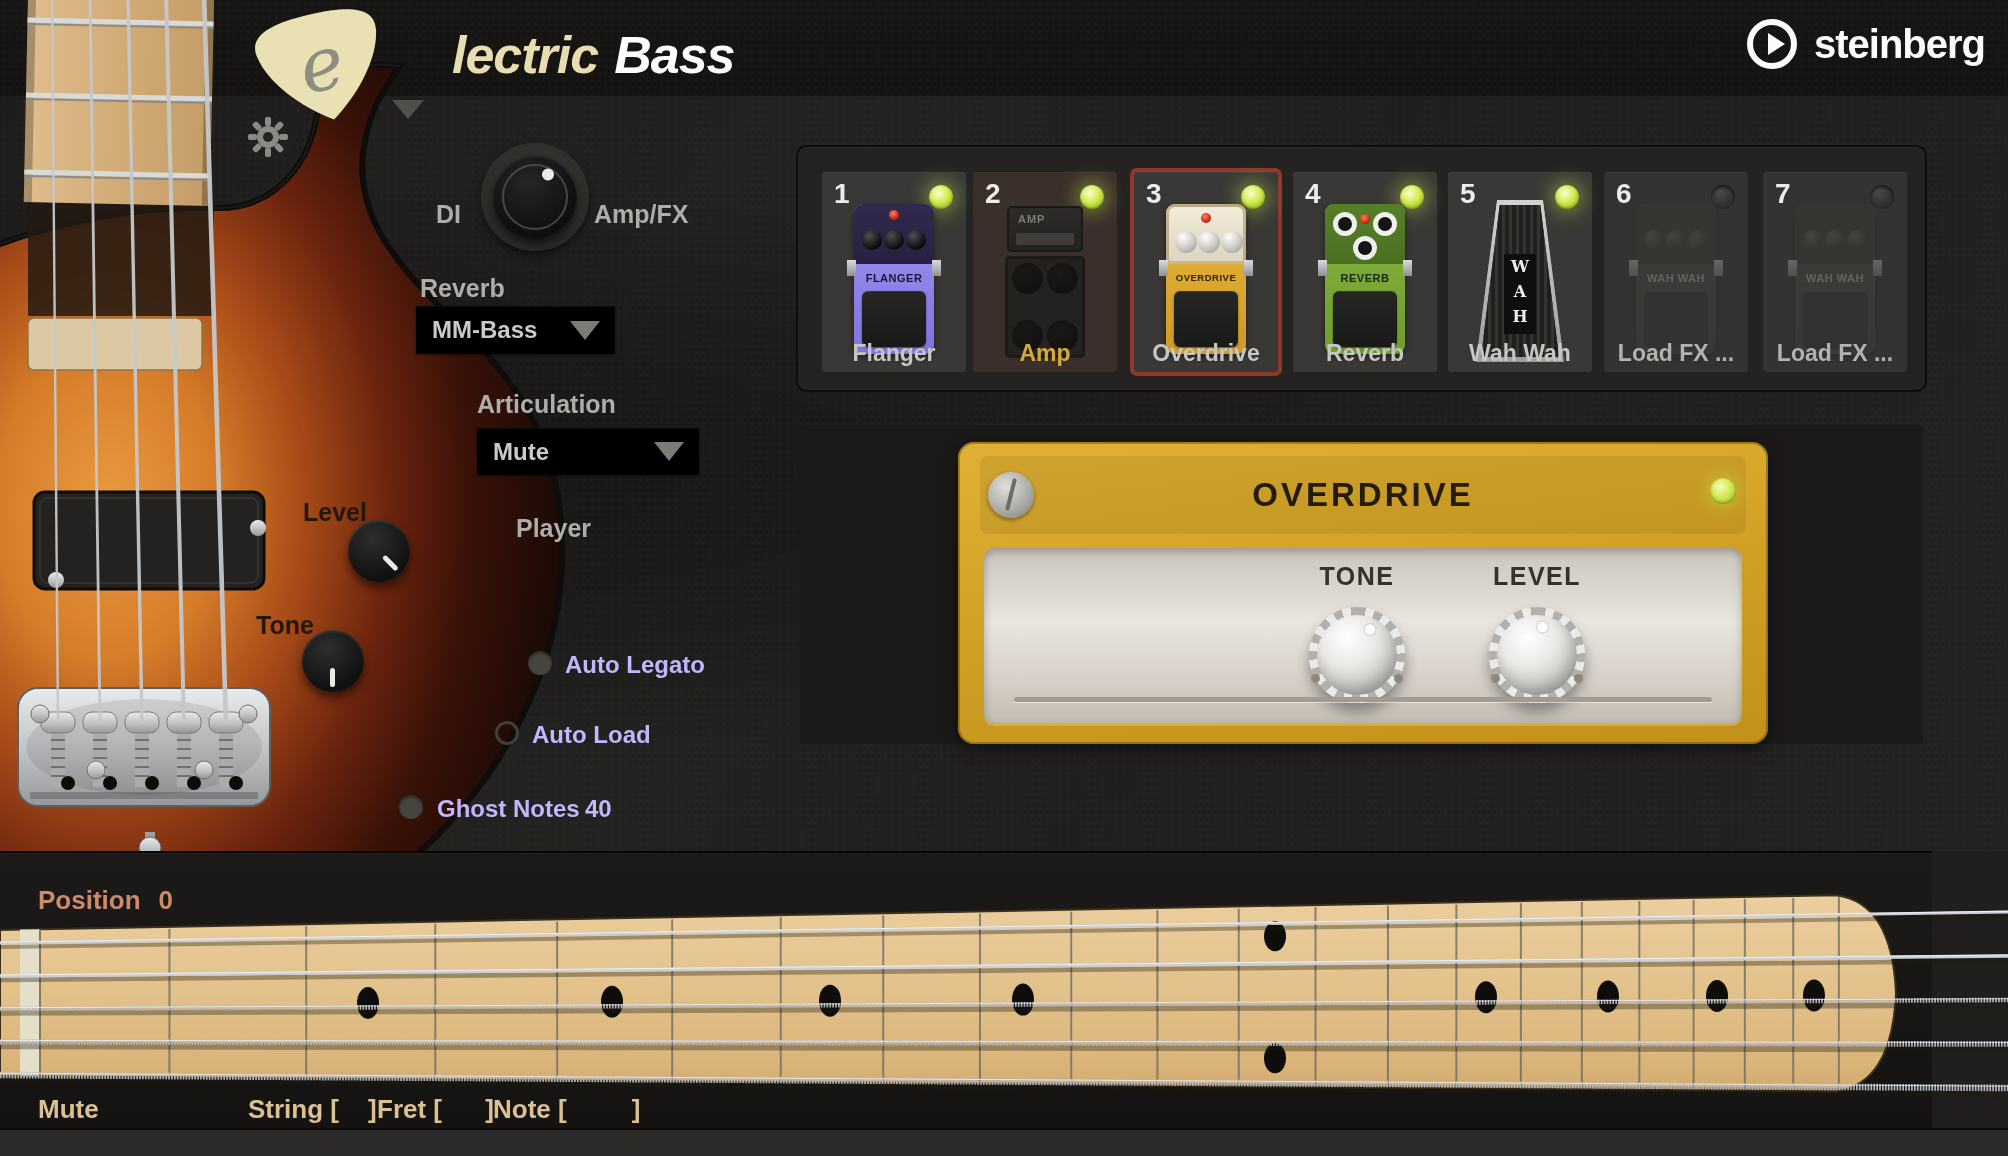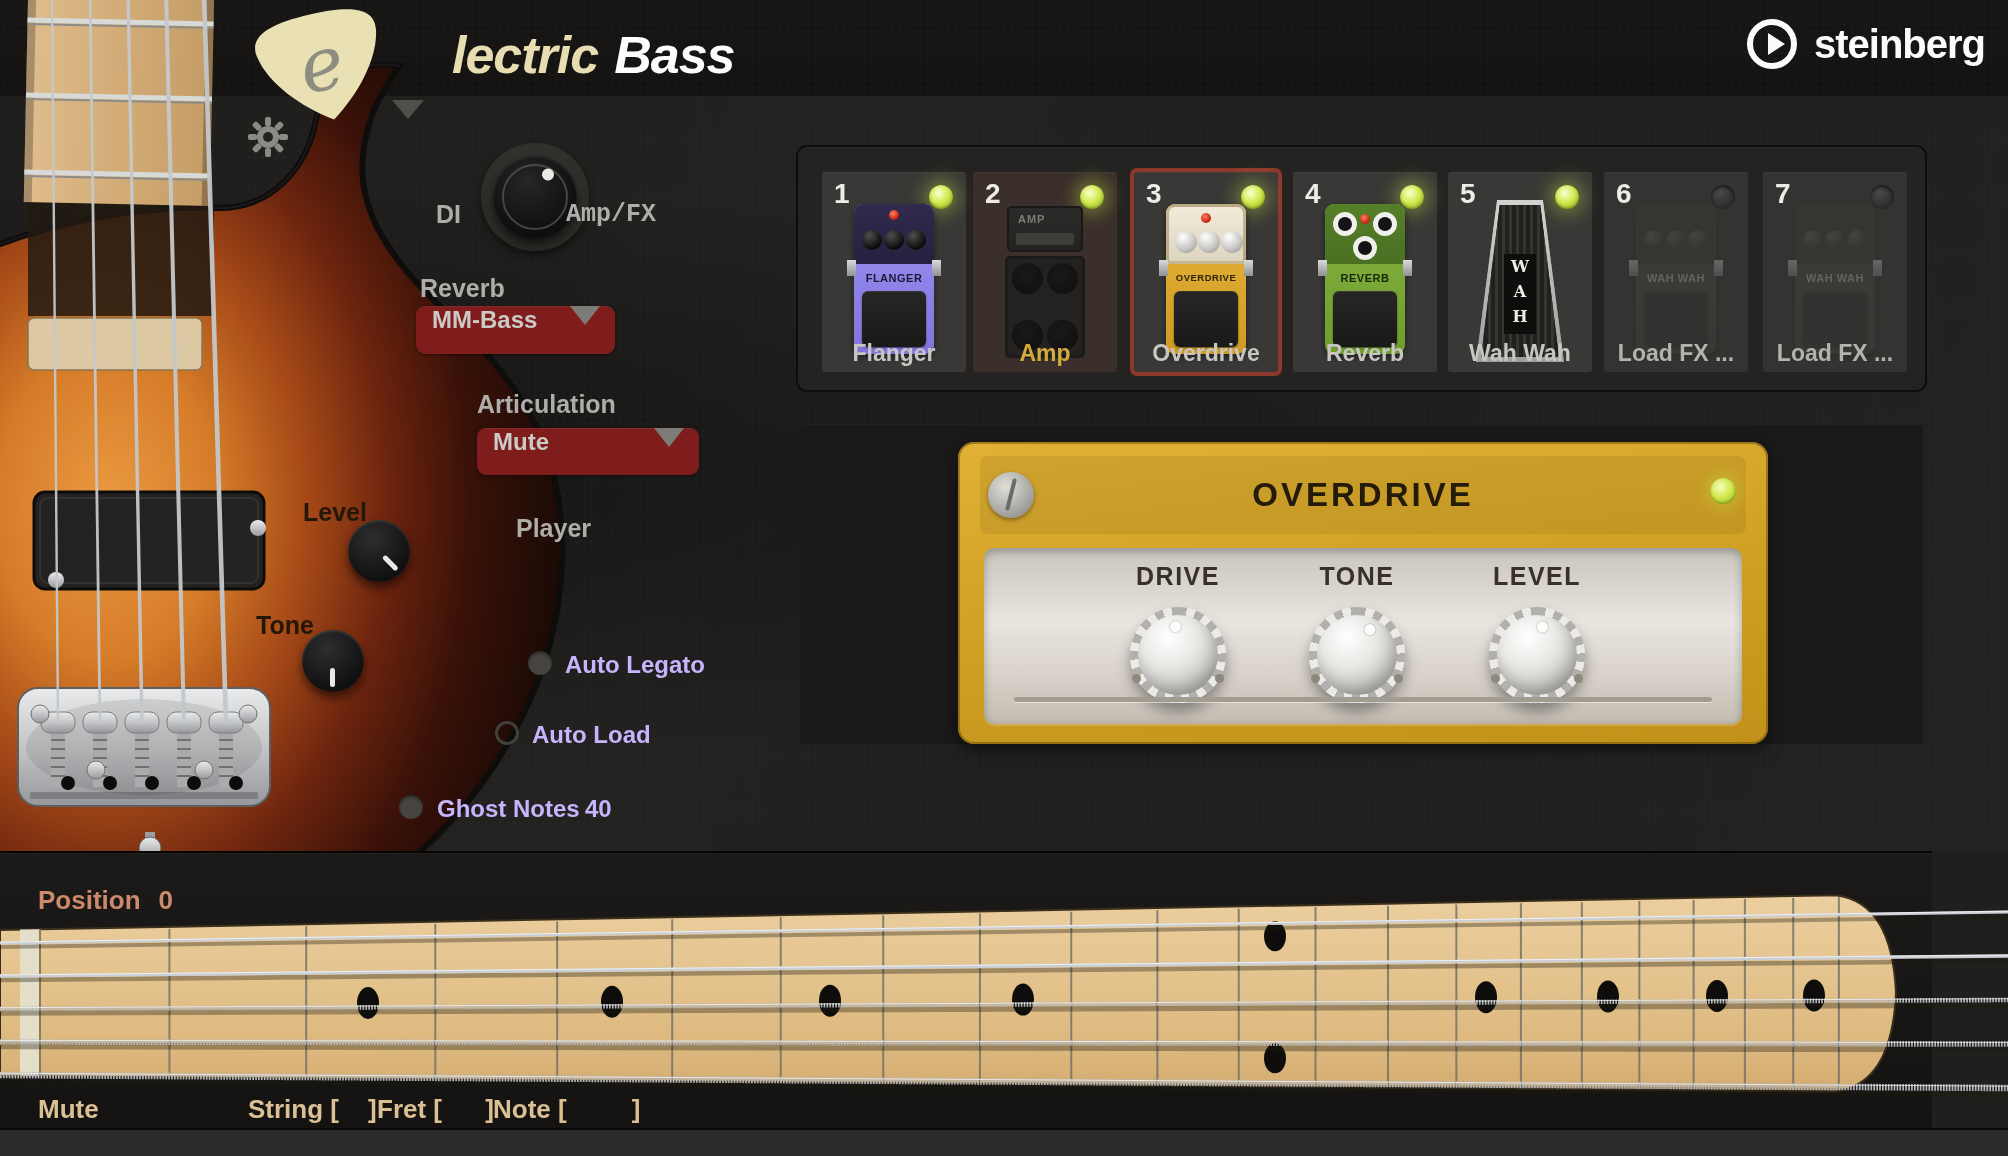--- a/index.html
+++ b/index.html
@@ -17,21 +17,21 @@
   #logo-text{left:452px;top:26px;height:58px;display:flex;align-items:center;font-style:italic;font-weight:bold;font-size:52px;letter-spacing:-1px;}
   #logo-text .cream{color:#e7ddb0;}
   #logo-text .white{color:#fdfdfc;margin-left:16px;}
   #brand{left:1744px;top:16px;display:flex;align-items:center;gap:14px;}
   #brand .btxt{color:#fbfbfa;font-weight:bold;font-size:40px;letter-spacing:-1px;}
   #gear{left:247px;top:116px;width:42px;height:42px;}
   #inst-tri{left:392px;top:100px;width:0;height:0;border-left:16px solid transparent;border-right:16px solid transparent;border-top:19px solid #514f4b;}
 
   
   .ctl-label{position:absolute;font-weight:bold;font-size:25px;color:#aeadaa;}
-  .dd{position:absolute;background:#7f1d1d;border-radius:9px;display:flex;justify-content:space-between;
+  .dd{position:absolute;background:#000000;border-radius:1px;display:flex;align-items:center;justify-content:space-between;
       padding:0 15px 0 16px;box-shadow:inset 0 1px 0 rgba(255,255,255,.05),0 1px 3px rgba(0,0,0,.45);cursor:pointer;}
   .dd .val{font-weight:bold;font-size:24px;color:#cbcac6;}
   .dd .tri{width:0;height:0;border-left:15px solid transparent;border-right:15px solid transparent;border-top:19px solid #7d7b75;}
   .dim{color:#c4b5fd;font-weight:bold;font-size:24px;position:absolute;}
   .radio{position:absolute;width:24px;height:24px;border-radius:50%;}
   .radio.filled{background:#45443e;box-shadow:inset 0 2px 3px rgba(0,0,0,.4);}
   .radio.hollow{border:3px solid #403f39;width:18px;height:18px;}
 
   
   #di-recess{left:481px;top:143px;width:108px;height:108px;border-radius:50%;
@@ -338,21 +338,21 @@
   <div class="abs" id="inst-tri" style="cursor:pointer;"></div>
 
   <div class="abs ctl-label" style="left:436px;top:200px;">DI</div>
   <div class="abs" id="di-recess"></div>
   <div class="abs" id="di-knob">
     <div class="ring"></div>
     <div class="dotarm">
         <div class="dot"></div>
       </div>
   </div>
-  <div class="abs ctl-label" style="left:566px;top:200px;font-family:Liberation Mono, monospace;">Amp/FX</div>
+  <div class="abs ctl-label" style="left:594px;top:200px;">Amp/FX</div>
 
   <div class="abs ctl-label" style="left:420px;top:274px;">Reverb</div>
   <div class="dd" style="left:416px;top:306px;width:168px;height:48px;">
     <span class="val">MM-Bass</span>
     <span class="tri"></span>
   </div>
 
   <div class="abs ctl-label" style="left:477px;top:390px;">Articulation</div>
   <div class="dd" style="left:477px;top:428px;width:191px;height:47px;">
     <span class="val">Mute</span>
@@ -512,31 +512,20 @@
   <div class="abs" id="detailbg">
     <div id="odpanel">
       <div id="odscrew">
           <div class="slotline"></div>
         </div>
       <div id="odheader">
         <span id="odtitle">OVERDRIVE</span>
       </div>
       <div id="odled"></div>
       <div id="odinner">
-        <div class="kgroup" style="left:134px;">
-          <div class="klabel">DRIVE</div>
-          <div class="scallop">
-            <div class="kface"></div>
-            <div class="karm" style="transform:rotate(-6deg);">
-                <div class="kdot"></div>
-              </div>
-          </div>
-          <div class="kmin"></div>
-            <div class="kmax"></div>
-        </div>
         <div class="kgroup" style="left:313px;">
           <div class="klabel">TONE</div>
           <div class="scallop">
             <div class="kface"></div>
             <div class="karm" style="transform:rotate(26deg);">
                 <div class="kdot"></div>
               </div>
           </div>
           <div class="kmin"></div>
             <div class="kmax"></div>

